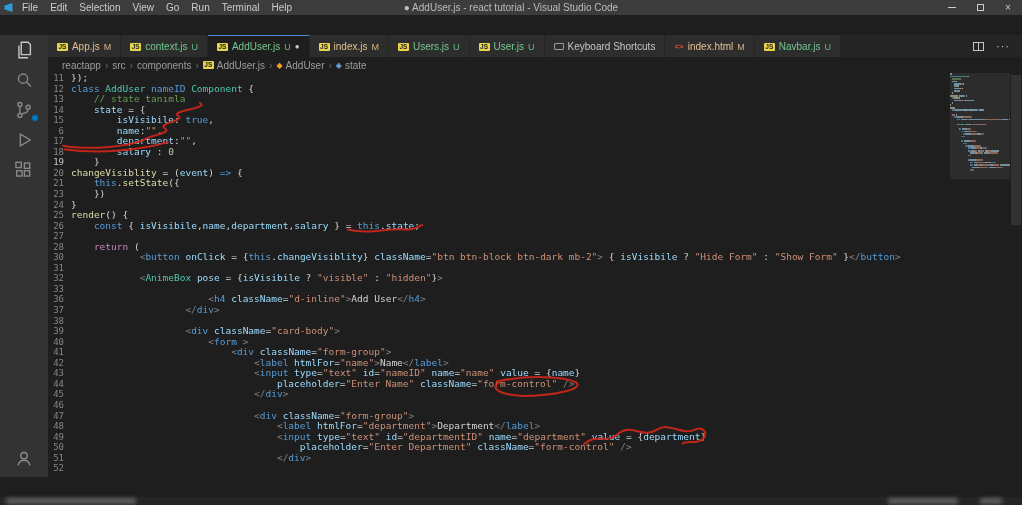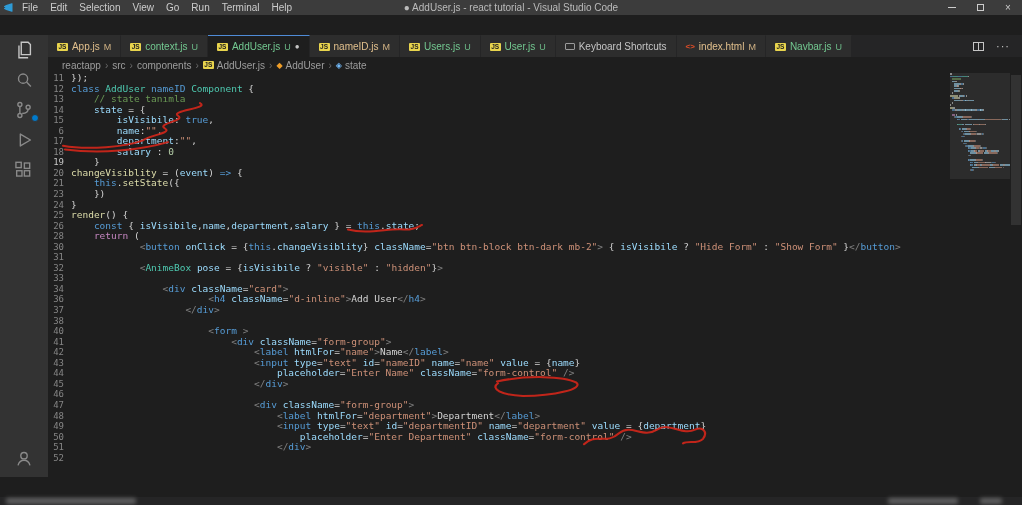--- a/index.html
+++ b/index.html
@@ -175,21 +175,21 @@
             <span class="git-letter git-u">U</span>
           </div>
           <div class="tab active">
             <span class="js-badge">JS</span>
             <span class="tab-label git-u">AddUser.js</span>
             <span class="git-letter git-u">U</span>
             <span class="dirty-dot">●</span>
           </div>
           <div class="tab">
             <span class="js-badge">JS</span>
-            <span class="tab-label git-m">nameID.js</span>
+            <span class="tab-label git-m">index.js</span>
             <span class="git-letter git-m">M</span>
           </div>
           <div class="tab">
             <span class="js-badge">JS</span>
             <span class="tab-label git-u">Users.js</span>
             <span class="git-letter git-u">U</span>
           </div>
           <div class="tab">
             <span class="js-badge">JS</span>
             <span class="tab-label git-u">User.js</span>
@@ -295,54 +295,58 @@
             </div>
             <div class="code-line">
               <span class="ln">25</span>
               <span class="code-text"><span class="tok-fn">render</span><span class="tok-pl">() {</span></span>
             </div>
             <div class="code-line">
               <span class="ln">26</span>
               <span class="code-text"><span class="tok-pl">    </span><span class="tok-kw">const</span><span class="tok-pl"> { </span><span class="tok-var">isVisibile</span><span class="tok-pl">,</span><span class="tok-var">name</span><span class="tok-pl">,</span><span class="tok-var">department</span><span class="tok-pl">,</span><span class="tok-var">salary</span><span class="tok-pl"> } = </span><span class="tok-kw">this</span><span class="tok-pl">.</span><span class="tok-var">state</span><span class="tok-pl">;</span></span>
             </div>
             <div class="code-line">
+              <span class="ln">27</span>
+              <span class="code-text"></span>
+            </div>
+            <div class="code-line">
               <span class="ln">28</span>
               <span class="code-text"><span class="tok-pl">    </span><span class="tok-ctrl">return</span><span class="tok-pl"> (</span></span>
             </div>
             <div class="code-line">
               <span class="ln">30</span>
               <span class="code-text"><span class="tok-pl">            </span><span class="tok-pn">&lt;</span><span class="tok-tag">button</span><span class="tok-pl"> </span><span class="tok-attr">onClick</span><span class="tok-pl"> = {</span><span class="tok-kw">this</span><span class="tok-pl">.</span><span class="tok-var">changeVisiblity</span><span class="tok-pl">} </span><span class="tok-attr">className</span><span class="tok-pl">=</span><span class="tok-str">"btn btn-block btn-dark mb-2"</span><span class="tok-pn">&gt;</span><span class="tok-pl"> { </span><span class="tok-var">isVisibile</span><span class="tok-pl"> ? </span><span class="tok-str">"Hide Form"</span><span class="tok-pl"> : </span><span class="tok-str">"Show Form"</span><span class="tok-pl"> }</span><span class="tok-pn">&lt;/</span><span class="tok-tag">button</span><span class="tok-pn">&gt;</span></span>
             </div>
             <div class="code-line">
               <span class="ln">31</span>
               <span class="code-text"></span>
             </div>
             <div class="code-line">
               <span class="ln">32</span>
               <span class="code-text"><span class="tok-pl">            </span><span class="tok-pn">&lt;</span><span class="tok-comp">AnimeBox</span><span class="tok-pl"> </span><span class="tok-attr">pose</span><span class="tok-pl"> = {</span><span class="tok-var">isVisibile</span><span class="tok-pl"> ? </span><span class="tok-str">"visible"</span><span class="tok-pl"> : </span><span class="tok-str">"hidden"</span><span class="tok-pl">}</span><span class="tok-pn">&gt;</span></span>
             </div>
             <div class="code-line">
               <span class="ln">33</span>
               <span class="code-text"></span>
             </div>
             <div class="code-line">
-              <span class="ln">34</span>
-              <span class="code-text"><span class="tok-pl">                </span><span class="tok-pn">&lt;</span><span class="tok-tag">div</span><span class="tok-pl"> </span><span class="tok-attr">className</span><span class="tok-pl">=</span><span class="tok-str">"card"</span><span class="tok-pn">&gt;</span></span>
-            </div>
-            <div class="code-line">
               <span class="ln">36</span>
               <span class="code-text"><span class="tok-pl">                        </span><span class="tok-pn">&lt;</span><span class="tok-tag">h4</span><span class="tok-pl"> </span><span class="tok-attr">className</span><span class="tok-pl">=</span><span class="tok-str">"d-inline"</span><span class="tok-pn">&gt;</span><span class="tok-pl">Add User</span><span class="tok-pn">&lt;/</span><span class="tok-tag">h4</span><span class="tok-pn">&gt;</span></span>
             </div>
             <div class="code-line">
               <span class="ln">37</span>
               <span class="code-text"><span class="tok-pl">                    </span><span class="tok-pn">&lt;/</span><span class="tok-tag">div</span><span class="tok-pn">&gt;</span></span>
             </div>
             <div class="code-line">
               <span class="ln">38</span>
               <span class="code-text"></span>
+            </div>
+            <div class="code-line">
+              <span class="ln">39</span>
+              <span class="code-text"><span class="tok-pl">                    </span><span class="tok-pn">&lt;</span><span class="tok-tag">div</span><span class="tok-pl"> </span><span class="tok-attr">className</span><span class="tok-pl">=</span><span class="tok-str">"card-body"</span><span class="tok-pn">&gt;</span></span>
             </div>
             <div class="code-line">
               <span class="ln">40</span>
               <span class="code-text"><span class="tok-pl">                        </span><span class="tok-pn">&lt;</span><span class="tok-tag">form</span><span class="tok-pl"> </span><span class="tok-pn">&gt;</span></span>
             </div>
             <div class="code-line">
               <span class="ln">41</span>
               <span class="code-text"><span class="tok-pl">                            </span><span class="tok-pn">&lt;</span><span class="tok-tag">div</span><span class="tok-pl"> </span><span class="tok-attr">className</span><span class="tok-pl">=</span><span class="tok-str">"form-group"</span><span class="tok-pn">&gt;</span></span>
             </div>
             <div class="code-line">

